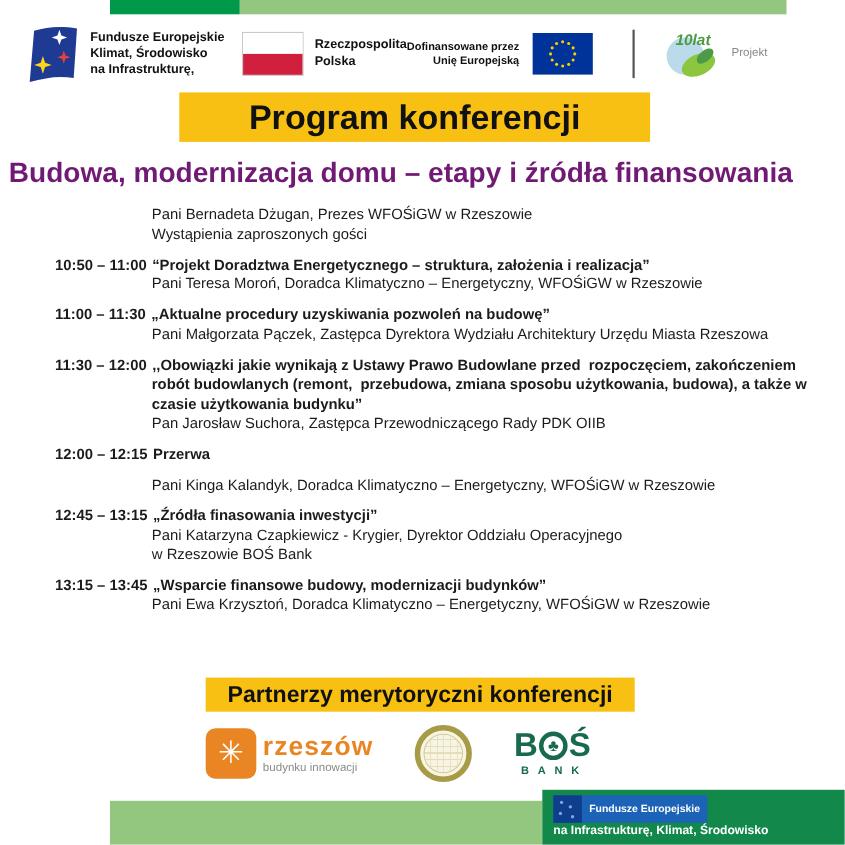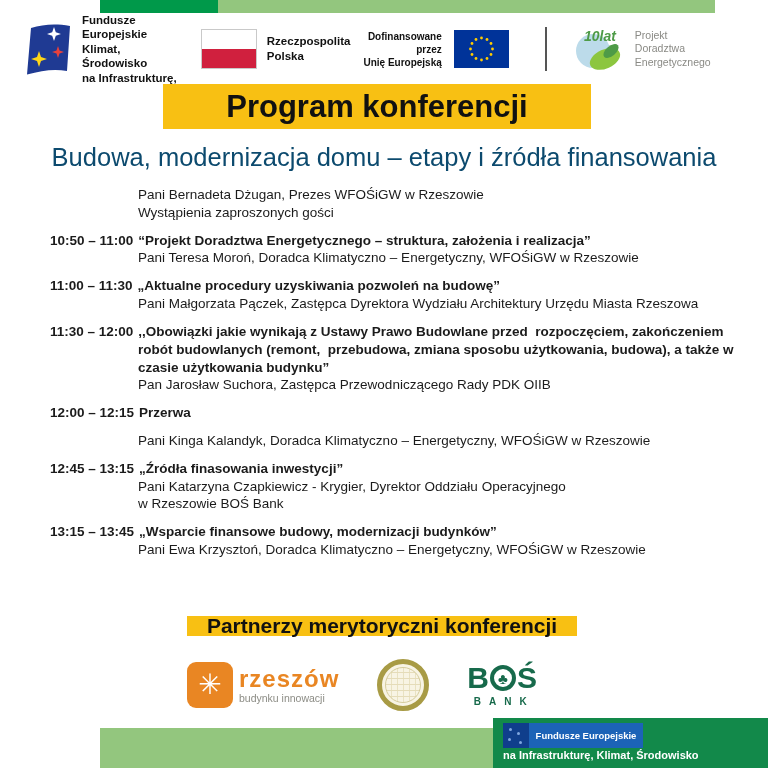--- a/index.html
+++ b/index.html
@@ -25,33 +25,33 @@
   .v-divider{width:2px;height:44px;background:#555;margin-left:36px;flex:0 0 auto;}
   .ten-logo{margin-left:26px;width:56px;height:56px;position:relative;flex:0 0 auto;}
   .project-text{margin-left:6px;font-size:10.5px;line-height:1.3;color:#8a8a85;font-weight:normal;}
   
   .banner1{
     position:absolute;top:84px;left:163px;width:428px;height:45px;background:#f8c013;
     display:flex;align-items:center;justify-content:center;
     font-size:31px;font-weight:bold;color:#111;
   }
   .subtitle{
-    position:absolute;top:143px;left:8px;width:752px;text-align:center;
-    font-size:25.5px;font-weight:normal;color:#0c4a6e;
+    position:absolute;top:143px;left:8px;width:752px;
+    font-size:25.5px;font-weight:bold;color:#701a75;
   }
   
   .schedule{position:absolute;top:186px;left:50px;width:694px;font-size:13.5px;line-height:1.32;}
   .s-item{margin-bottom:10px;}
   .s-head{font-weight:bold;padding-left:88px;text-indent:-88px;}
   .s-time{margin-right:5px;}
   .s-title{white-space:pre-wrap;}
   .s-detail{margin-left:88px;white-space:pre-wrap;}
   
   .banner2{
-    position:absolute;top:616px;left:187px;width:390px;height:20px;background:#f8c013;
+    position:absolute;top:616px;left:187px;width:390px;height:31px;background:#f8c013;
     display:flex;align-items:center;justify-content:center;
     font-size:21px;font-weight:bold;color:#111;
   }
   .partners{position:absolute;top:659px;left:0;width:768px;display:flex;justify-content:center;align-items:center;gap:38px;transform:translateX(-22px);}
   .rz{display:flex;align-items:center;}
   .rz-box{width:46px;height:46px;background:#e98623;border-radius:9px;display:flex;align-items:center;justify-content:center;color:#fff;font-size:28px;line-height:1;}
   .rz-texts{margin-left:6px;}
   .rz-name{font-size:24px;font-weight:bold;color:#e98623;letter-spacing:1px;line-height:1;}
   .rz-sub{font-size:10.5px;color:#8c8c85;margin-top:1px;}
   .seal{
@@ -142,21 +142,20 @@
   <div class="v-divider"></div>
 
   <svg class="ten-logo" viewBox="0 0 56 56">
     <circle cx="20" cy="30" r="17" fill="#bcdbea"></circle>
     <ellipse cx="32" cy="38" rx="16" ry="9.5" fill="#8cc63f" transform="rotate(-24 32 38)"></ellipse>
     <ellipse cx="38" cy="30" rx="9" ry="5" fill="#4e9b47" transform="rotate(-40 38 30)"></ellipse>
     <text x="27" y="20" font-size="14" font-style="italic" font-weight="bold" fill="#4e9b47" text-anchor="middle">10lat</text>
   </svg>
   <div class="project-text">
     <div>Projekt</div>
-    <div>Doradztwa Energetycznego</div>
   </div>
 </div>
 
 <div class="banner1">
   <span>Program konferencji</span>
 </div>
 
 <div class="subtitle">Budowa, modernizacja domu – etapy i źródła finansowania</div>
 
 <div class="schedule">

